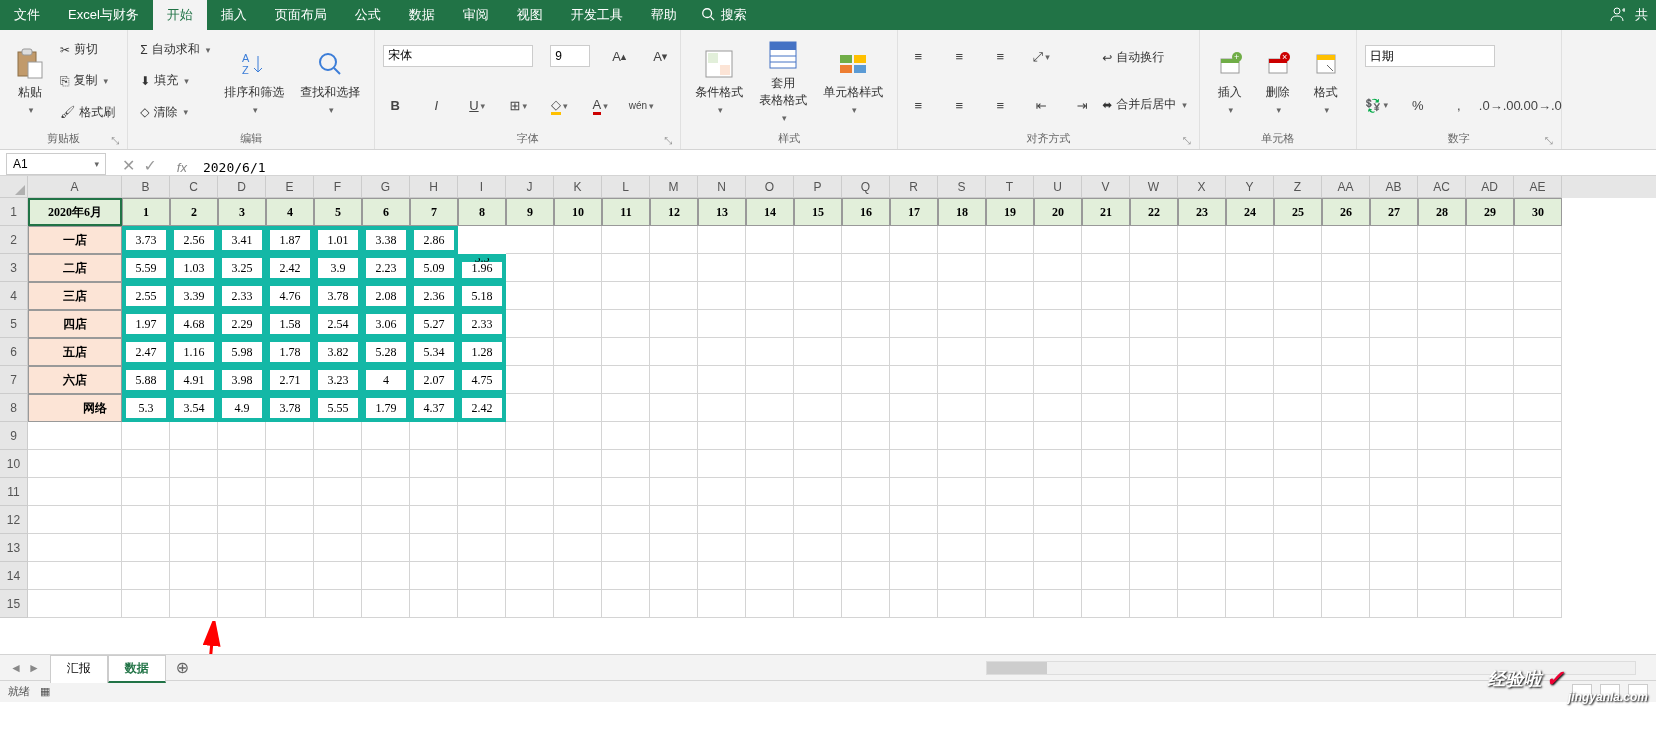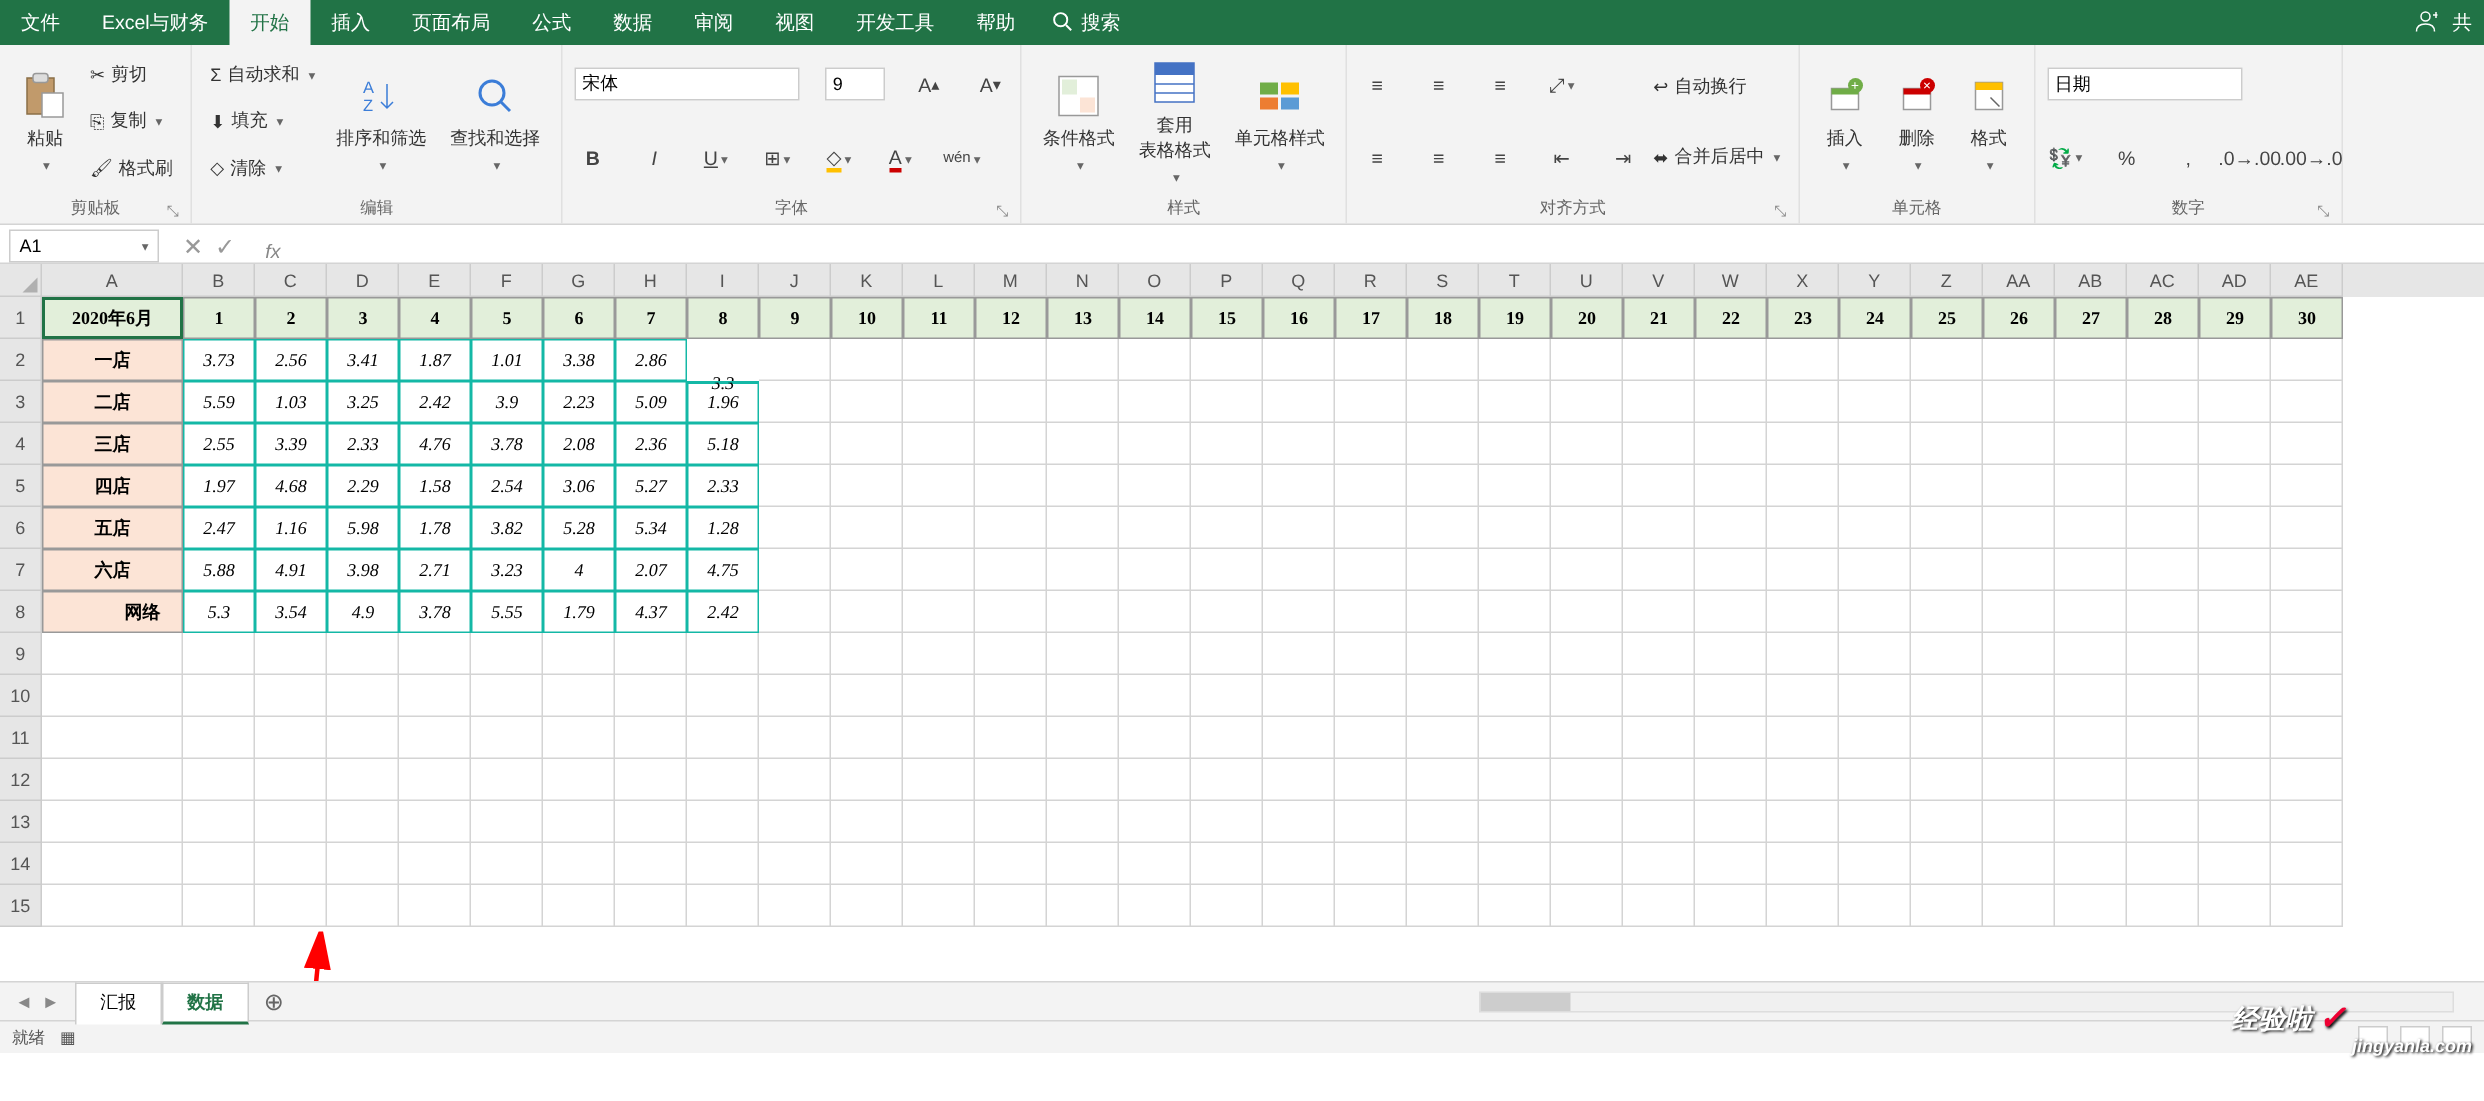--- a/index.html
+++ b/index.html
@@ -42,21 +42,21 @@
 .corner::after { content: ""; position: absolute; right: 2px; bottom: 2px; border-left: 10px solid transparent; border-bottom: 10px solid #b0b0b0; }
 .colheads { position: absolute; left: 28px; top: 0; right: 0; height: 22px; display: flex; background: #e6e6e6; }
 .colhead { border-right: 1px solid #ccc; border-bottom: 1px solid #ccc; font-size: 12px; color: #555; display: flex; align-items: center; justify-content: center; }
 .rowheads { position: absolute; left: 0; top: 22px; width: 28px; }
 .rowhead { height: 28px; border-right: 1px solid #ccc; border-bottom: 1px solid #ccc; background: #e6e6e6; font-size: 12px; color: #555; display: flex; align-items: center; justify-content: center; }
 .cells { position: absolute; left: 28px; top: 22px; right: 0; bottom: 0; }
 .cellrow { display: flex; height: 28px; }
 .cell { border-right: 1px solid #d4d4d4; border-bottom: 1px solid #d4d4d4; font-size: 12px; display: flex; align-items: center; justify-content: center; font-family: SimSun, serif; }
 .cell.hdr { background: #e2efda; font-weight: bold; border: 1px solid #999; }
 .cell.rowlbl { background: #fce4d6; font-weight: bold; border: 1px solid #999; }
-.cell.data { border: 1px solid #14b8a6; font-style: italic; }
+.cell.data { border: 4px solid #14b8a6; }
 .cell.selected { outline: 2px solid #217346; outline-offset: -2px; }
 
 
 .arrow { position: absolute; left: 185px; top: 445px; pointer-events: none; }
 
 
 .sheetbar { height: 26px; border-top: 1px solid #d4d4d4; display: flex; align-items: center; background: #f3f3f3; font-size: 12px; }
 .sheetnav { display: flex; gap: 6px; padding: 0 10px; color: #888; }
 .sheettab { padding: 4px 16px; border: 1px solid #ccc; border-bottom: none; background: #fff; cursor: pointer; margin-top: 2px; }
 .sheettab.active { color: #217346; border-bottom: 2px solid #217346; font-weight: bold; }
@@ -366,20 +366,21 @@
 <div class="namebox-row">
   <div class="namebox">
       <span>A1</span>
       <span class="dd">▾</span>
     </div>
   <div class="fx-btns">
     <span>✕</span>
     <span>✓</span>
   </div>
   <span class="fx-label">fx</span>
+  <div class="formula-input">2020/6/1</div>
 </div>
 
 <div class="grid-wrap">
   <div class="corner"></div>
   <div class="colheads" id="colheads">
       <div class="colhead" style="width: 94px;">A</div>
       <div class="colhead" style="width: 48px;">B</div>
       <div class="colhead" style="width: 48px;">C</div>
       <div class="colhead" style="width: 48px;">D</div>
       <div class="colhead" style="width: 48px;">E</div>

